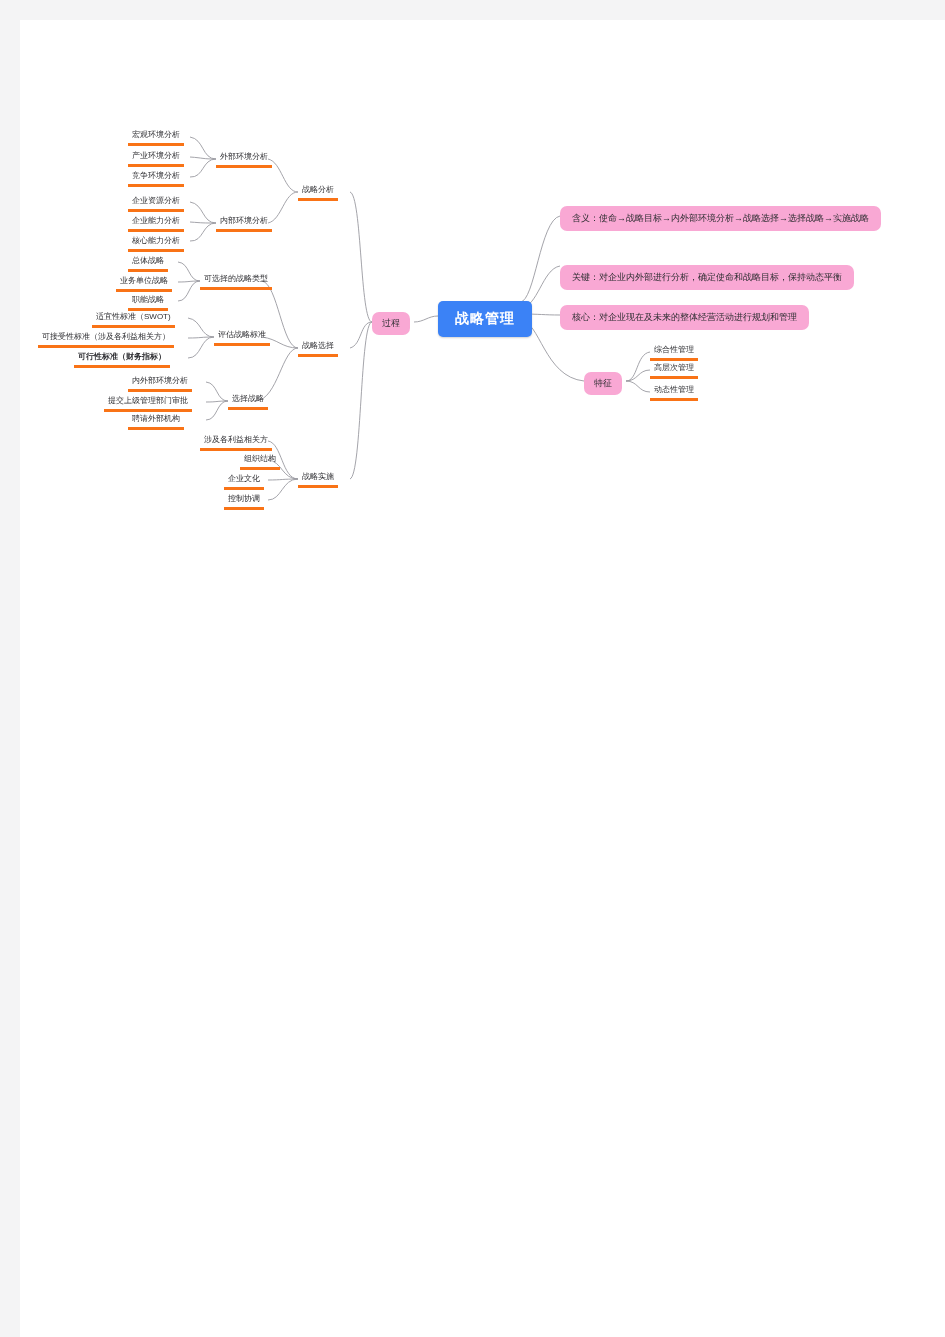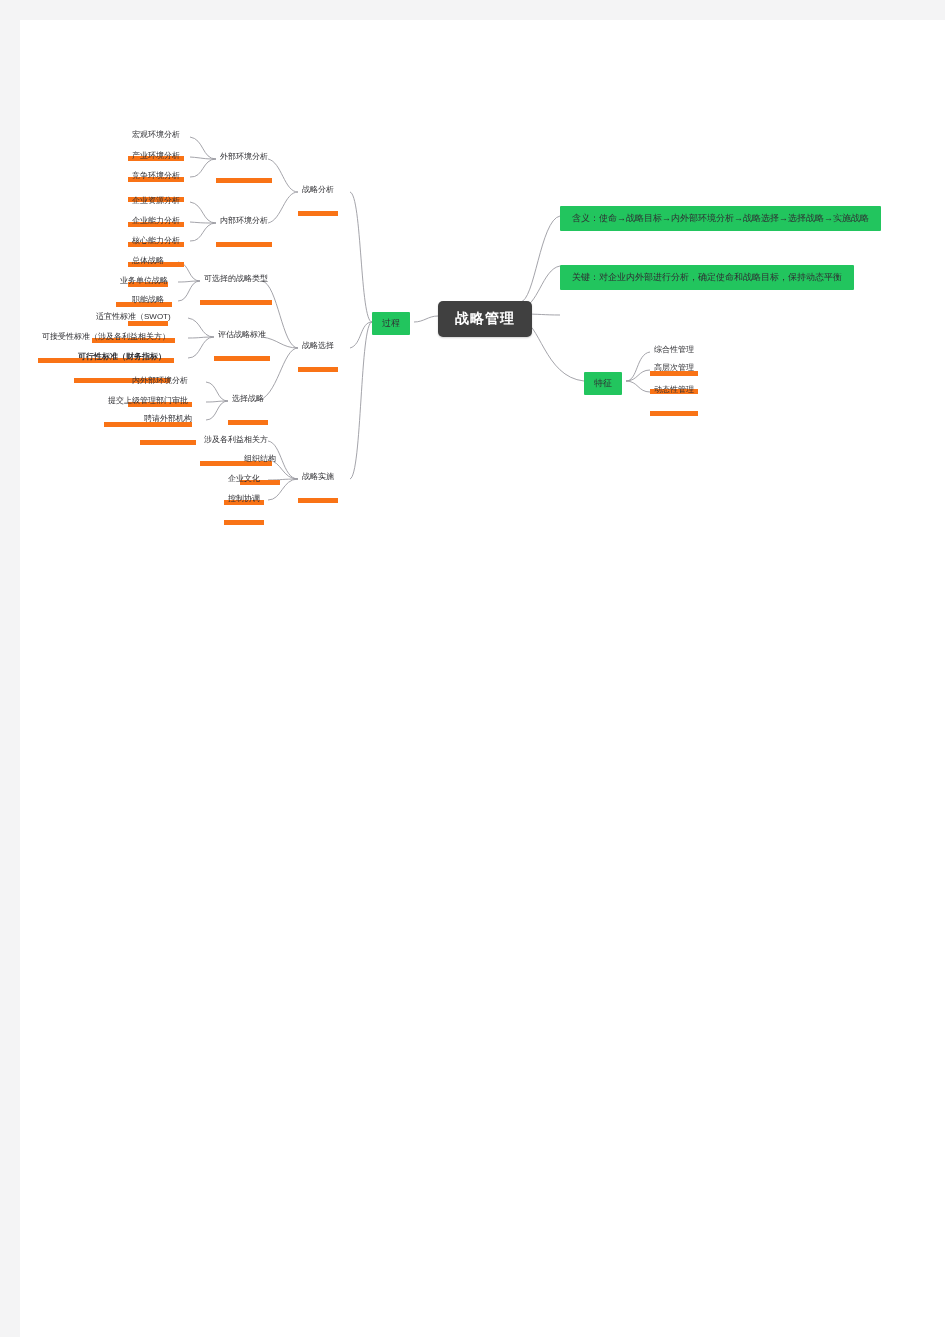--- a/index.html
+++ b/index.html
@@ -14,41 +14,41 @@
     width:925px;height:1317px;
     background:#ffffff;
   }
   #canvas{position:absolute;left:0;top:0;width:925px;height:1317px;}
   svg.links{position:absolute;left:0;top:0;width:925px;height:1317px;pointer-events:none;}
 
   .node{position:absolute;white-space:nowrap;color:#2f2f33;}
 
   
   .root{
-    background:#404040;color:#ffffff;
+    background:#3b82f6;color:#ffffff;
     border-radius:5px;
     font-size:14px;font-weight:bold;
     padding:9px 17px;
     letter-spacing:1px;
     box-shadow:0 1px 2px rgba(0,0,0,.18);
   }
   
   .pill{
-    background:#22c55e;
-    border-radius:1px;
+    background:#f9a8d4;
+    border-radius:7px;
     font-size:9px;
     padding:5px 10px;
     color:#2f2f33;
   }
   .pill.wide{font-size:9px;padding:6px 12px;}
   
   .txt{
     font-size:8px;
-    padding:2px 4px 16px 4px;
-    border-bottom:5px solid #f97316;
+    padding:2px 4px 3px 4px;
+    border-bottom:3px solid #f97316;
     color:#2f2f33;
   }
   .txt.mid{font-size:8px;}
 </style>
 </head>
 <body>
 
 <div id="page">
   <div id="canvas">
 
@@ -101,20 +101,21 @@
         <path d="M278,459 C262,459 262,441 248,440"></path>
         <path d="M278,459 C262,459 262,460 248,460"></path>
         <path d="M278,459 C262,459 262,480 248,480"></path>
       </g>
     </svg>
 
     <div class="node root" style="left:418px;top:281px;">战略管理</div>
 
     <div class="node pill wide" style="left:540px;top:186px;">含义：使命→战略目标→内外部环境分析→战略选择→选择战略→实施战略</div>
     <div class="node pill wide" style="left:540px;top:236px;margin-top:9px;">关键：对企业内外部进行分析，确定使命和战略目标，保持动态平衡</div>
+    <div class="node pill wide" style="left:540px;top:285px;">核心：对企业现在及未来的整体经营活动进行规划和管理</div>
     <div class="node pill" style="left:564px;top:352px;">特征</div>
 
     <div class="node txt" style="left:630px;top:322px;">综合性管理</div>
     <div class="node txt" style="left:630px;top:340px;">高层次管理</div>
     <div class="node txt" style="left:630px;top:362px;">动态性管理</div>
 
     <div class="node pill" style="left:352px;top:292px;">过程</div>
 
     <div class="node txt mid" style="left:278px;top:162px;">战略分析</div>
     <div class="node txt mid" style="left:196px;top:129px;">外部环境分析</div>
@@ -136,21 +137,21 @@
     <div class="node txt" style="left:108px;top:233px;">总体战略</div>
     <div class="node txt" style="left:96px;top:253px;">业务单位战略</div>
     <div class="node txt" style="left:108px;top:272px;">职能战略</div>
 
     <div class="node txt" style="left:72px;top:289px;">适宜性标准（SWOT)</div>
     <div class="node txt" style="left:18px;top:309px;">可接受性标准（涉及各利益相关方）</div>
     <div class="node txt" style="left:54px;top:329px;font-weight:bold;">可行性标准（财务指标）</div>
 
     <div class="node txt" style="left:108px;top:353px;">内外部环境分析</div>
     <div class="node txt" style="left:84px;top:373px;">提交上级管理部门审批</div>
-    <div class="node txt" style="left:120px;top:391px;font-family:Liberation Serif, serif;">聘请外部机构</div>
+    <div class="node txt" style="left:108px;top:391px;font-family:Liberation Serif, serif;">聘请外部机构</div>
 
     <div class="node txt mid" style="left:278px;top:449px;">战略实施</div>
     <div class="node txt" style="left:180px;top:412px;">涉及各利益相关方</div>
     <div class="node txt" style="left:204px;top:431px;margin-left:16px;">组织结构</div>
     <div class="node txt" style="left:204px;top:451px;">企业文化</div>
     <div class="node txt" style="left:204px;top:471px;">控制协调</div>
 
   </div>
 </div>
 

